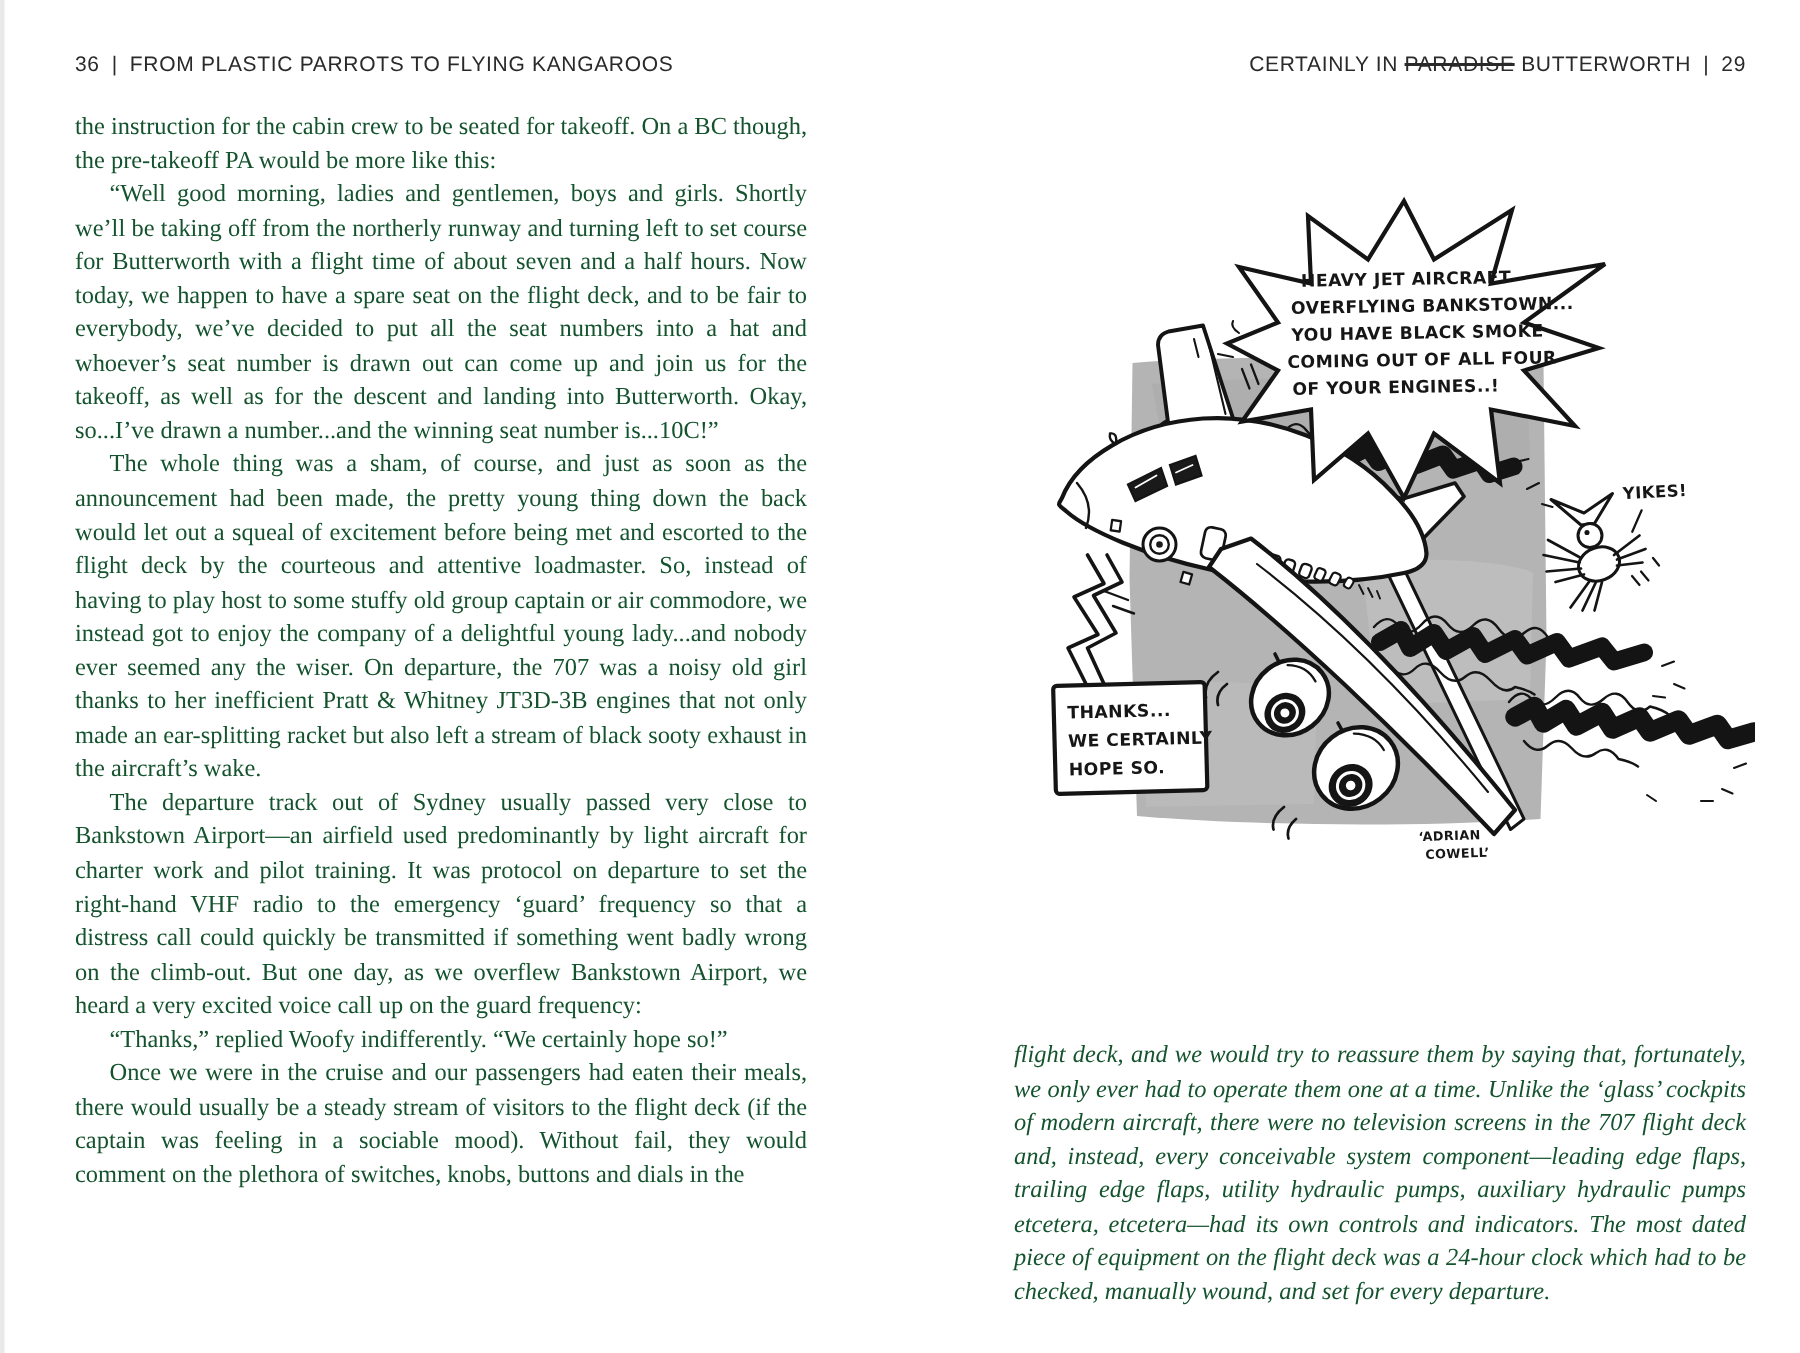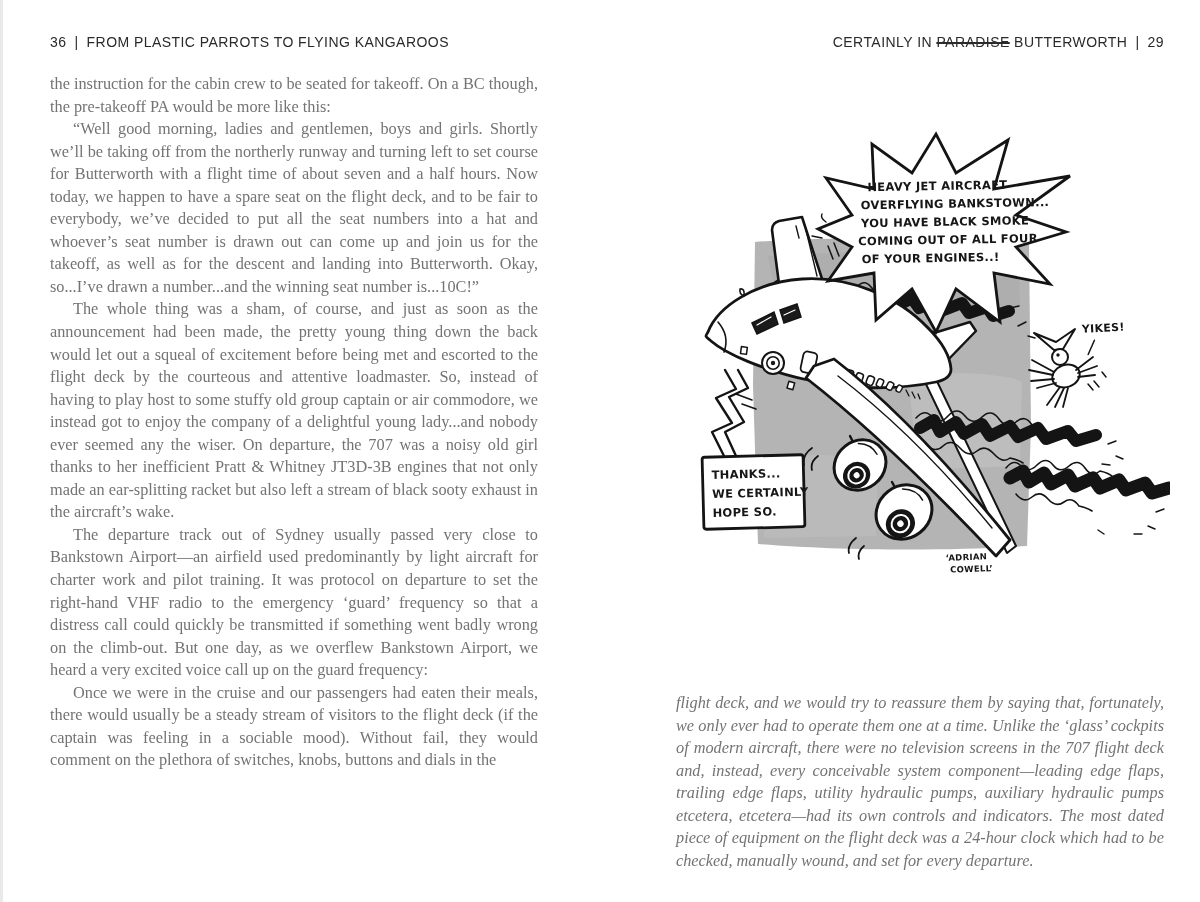--- a/index.html
+++ b/index.html
@@ -16,21 +16,21 @@
     position:absolute; top:34px; left:0; width:488px;
     font-family:"Liberation Sans", sans-serif;
     font-size:14px; letter-spacing:0.45px; color:#2a2a2a; white-space:nowrap;
   }
   .running-head.align-right { text-align:right; }
   .running-head .sep { margin:0 8px; color:#2a2a2a; }
   .running-head .struck { text-decoration:line-through; text-decoration-thickness:1.5px; }
 
   .bodycol {
     position:absolute; left:0; width:488px;
-    font-size:16.3px; line-height:22.55px; color:#737373;
+    font-size:16.3px; line-height:22.55px; color:#14532d;
     text-align:justify; text-justify:inter-word;
   }
   .page-left  .bodycol { top:73px; }
   .page-right .bodycol { top:692px;font-style:italic; }
   .bodycol p { margin:0; }
   .bodycol p.ind { text-indent:23px;font-family:Liberation Serif, serif; }
 
   .cartoon { position:absolute; left:2px; top:126px; width:492px; height:462px; }
 
   .ink   { stroke:#141414; fill:none; stroke-linecap:round; stroke-linejoin:round; }
@@ -47,20 +47,21 @@
 
   <div class="page page-left">
     <div class="running-head">
       <span class="pg">36</span><span class="sep">|</span><span>FROM PLASTIC PARROTS TO FLYING KANGAROOS</span>
     </div>
     <div class="bodycol">
       <p>the instruction for the cabin crew to be seated for takeoff. On a BC though, the pre-takeoff PA would be more like this:</p>
       <p class="ind">“Well good morning, ladies and gentlemen, boys and girls. Shortly we’ll be taking off from the northerly runway and turning left to set course for Butterworth with a flight time of about seven and a half hours. Now today, we happen to have a spare seat on the flight deck, and to be fair to everybody, we’ve decided to put all the seat numbers into a hat and whoever’s seat number is drawn out can come up and join us for the takeoff, as well as for the descent and landing into Butterworth. Okay, so...I’ve drawn a number...and the winning seat number is...10C!”</p>
       <p class="ind">The whole thing was a sham, of course, and just as soon as the announcement had been made, the pretty young thing down the back would let out a squeal of excitement before being met and escorted to the flight deck by the courteous and attentive loadmaster. So, instead of having to play host to some stuffy old group captain or air commodore, we instead got to enjoy the company of a delightful young lady...and nobody ever seemed any the wiser. On departure, the 707 was a noisy old girl thanks to her inefficient Pratt &amp; Whitney JT3D-3B engines that not only made an ear-splitting racket but also left a stream of black sooty exhaust in the aircraft’s wake.</p>
       <p class="ind">The departure track out of Sydney usually passed very close to Bankstown Airport—an airfield used predominantly by light aircraft for charter work and pilot training. It was protocol on departure to set the right-hand VHF radio to the emergency ‘guard’ frequency so that a distress call could quickly be transmitted if something went badly wrong on the climb-out. But one day, as we overflew Bankstown Airport, we heard a very excited voice call up on the guard frequency:</p>
+      <p class="ind">“Thanks,” replied Woofy indifferently. “We certainly hope so!”</p>
       <p class="ind">Once we were in the cruise and our passengers had eaten their meals, there would usually be a steady stream of visitors to the flight deck (if the captain was feeling in a sociable mood). Without fail, they would comment on the plethora of switches, knobs, buttons and dials in the</p>
     </div>
   </div>
 
   <div class="page page-right">
     <div class="running-head align-right">
       <span>CERTAINLY IN</span> <span class="struck">PARADISE</span> <span>BUTTERWORTH</span><span class="sep">|</span><span class="pg">29</span>
     </div>
 
     <svg class="cartoon" viewBox="0 0 492 462">

